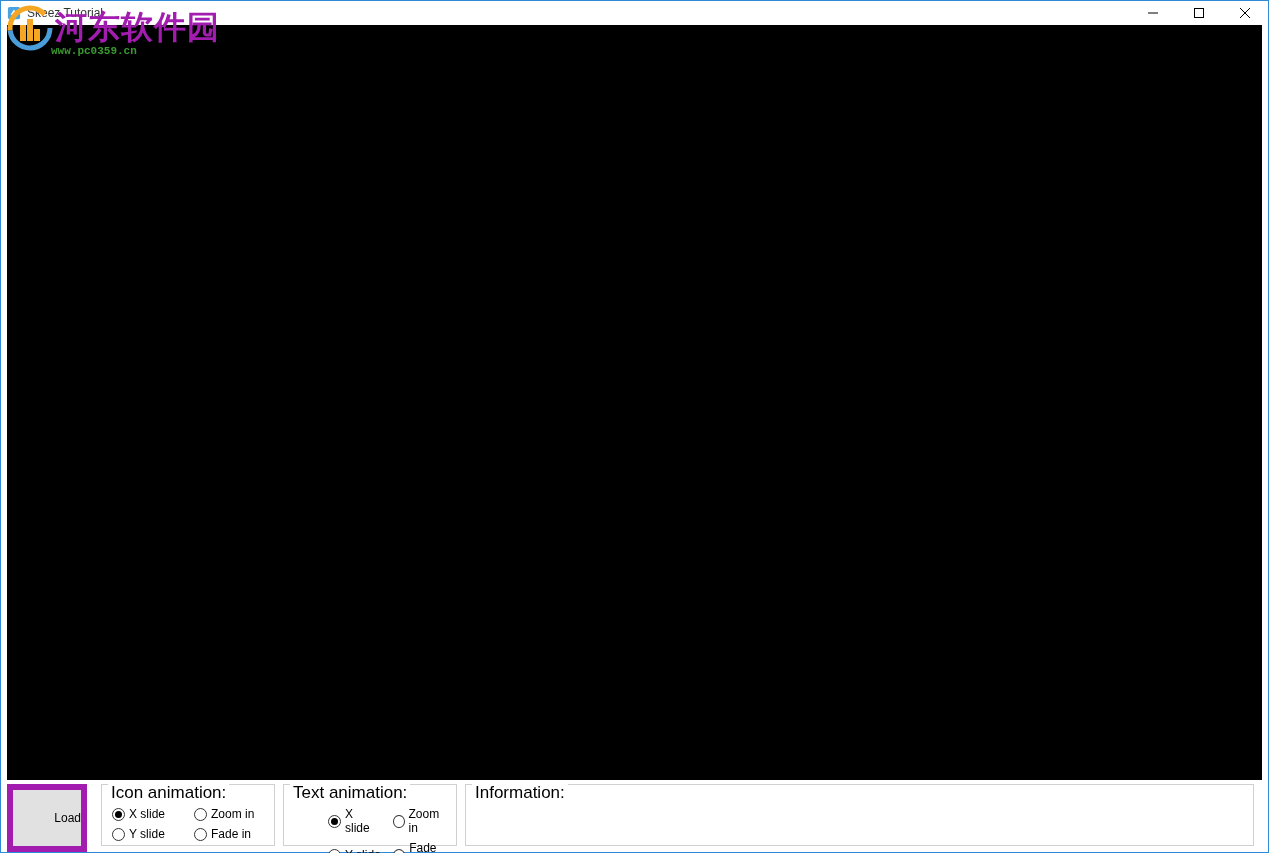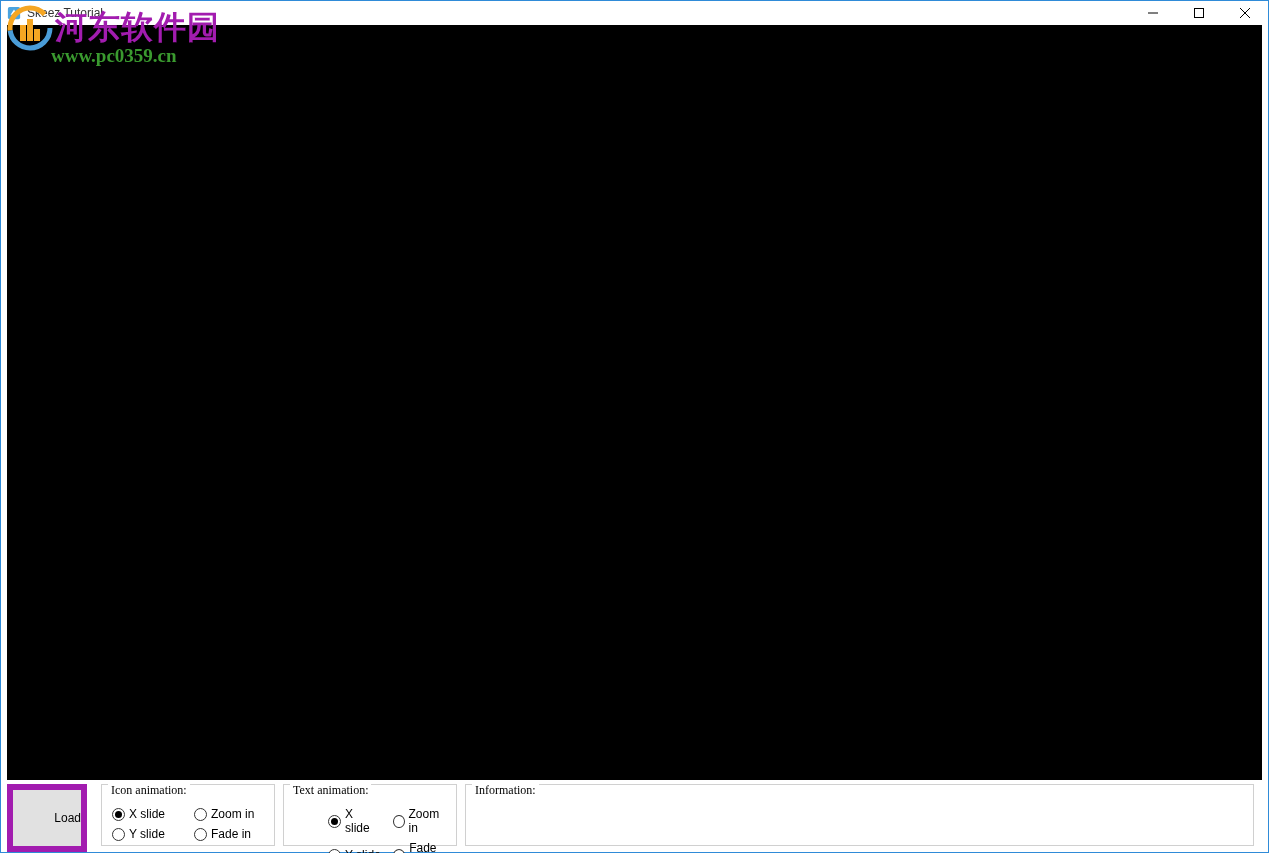--- a/index.html
+++ b/index.html
@@ -42,21 +42,21 @@
     z-index:10;
     padding:4px 6px;
   }
   .watermark .wm-top {
     font-size:32px; font-weight:bold;
     display:flex; align-items:center; gap:2px;
   }
   .wm-logo-outer { position:relative; width:46px; height:46px; }
   .wm-logo-outer svg { position:absolute; top:0; left:0; }
   .wm-cn { color:#a21caf; letter-spacing:1px; font-family:Liberation Serif, serif;}
-  .wm-url { font-size:19px; font-weight:bold; color:#3a9a2f; font-family:Liberation Serif, serif; margin-top:-6px; margin-left:44px;}
+  .wm-url { font-size:11px; font-weight:bold; color:#3a9a2f; font-family:Liberation Mono, monospace; margin-top:-6px; margin-left:44px;}
   
   .viewport {
     flex:1 1 auto;
     margin:0 6px 0 6px;
     background:#000;
   }
   
   .bottom {
     height:72px;
     display:flex;
@@ -74,21 +74,21 @@
     border:1px solid #d0d0d0;
     position:relative;
     padding:22px 10px 6px 10px;
     margin-right:8px;
     height:62px;
   }
   .group .legend {
     position:absolute;
     top:-2px; left:6px;
     background:#fff; padding:0 3px;
-    font-size:12px; color:#000;font-family:Liberation Serif, serif;
+    font-size:17px; color:#000;
   }
   .group.icon-anim { width:174px; }
   .group.text-anim { width:174px;padding-left:44px; }
   .group.info { flex:1 1 auto; }
   .radio-grid {
     display:grid;
     grid-template-columns: 1fr 1fr;
     grid-template-rows: 1fr 1fr;
     row-gap:6px; column-gap:12px;
   }

